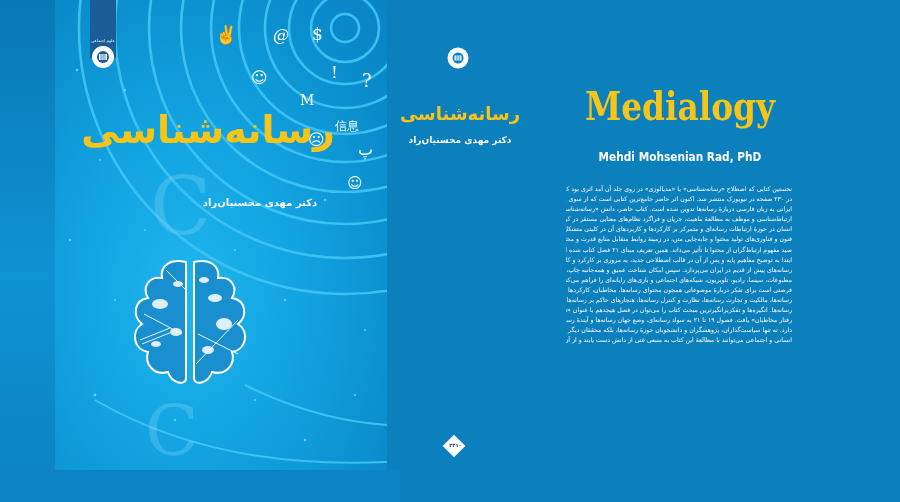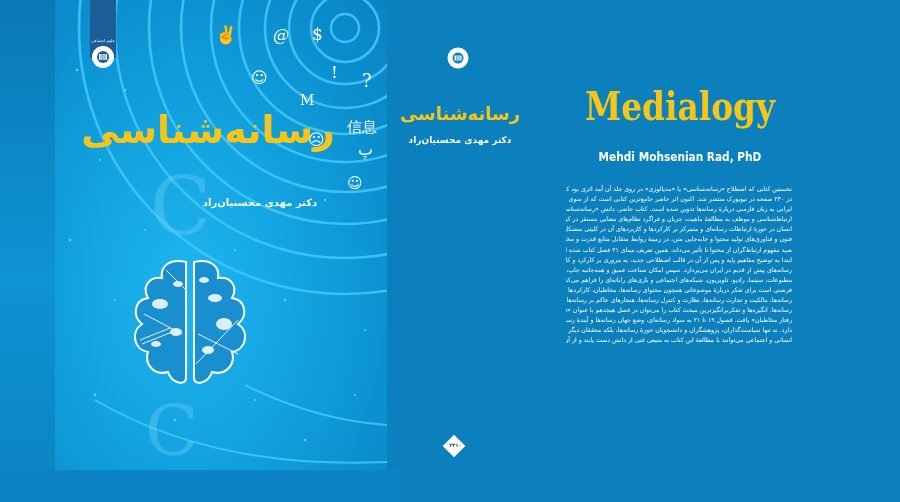--- a/index.html
+++ b/index.html
@@ -146,21 +146,21 @@
           <line x1="15" y1="10" x2="15" y2="16"></line>
         </g>
     </svg>
 
     <span class="symbol" style="left:160px;top:24px;font-size:18px;">✌</span>
     <span class="symbol" style="left:218px;top:26px;font-size:16px;font-style:italic;">@</span>
     <span class="symbol" style="left:257px;top:24px;font-size:17px;">$</span>
     <span class="symbol" style="left:276px;top:62px;font-size:17px;">!</span>
     <span class="symbol" style="left:307px;top:70px;font-size:18px;">?</span>
     <span class="symbol" style="left:245px;top:92px;font-size:14px;">M</span>
-    <span class="symbol" style="left:292px;top:118px;font-size:15px;font-family:'DejaVu Sans',sans-serif;">信息</span>
+    <span class="symbol" style="left:280px;top:118px;font-size:12px;font-family:'DejaVu Sans',sans-serif;">信息</span>
     <span class="symbol" style="left:303px;top:140px;font-size:16px;font-family:'DejaVu Sans',sans-serif;">پ</span>
     <span class="symbol" style="left:196px;top:68px;font-size:16px;font-family:'DejaVu Sans',sans-serif;">☺</span>
     <span class="symbol" style="left:253px;top:130px;font-size:16px;font-family:'DejaVu Sans',sans-serif;">☹</span>
     <span class="symbol" style="left:292px;top:174px;font-size:15px;font-family:'DejaVu Sans',sans-serif;">☺</span>
 
     <span class="big-c" style="left:95px;top:160px;font-size:80px;">C</span>
     <span class="big-c" style="left:90px;top:390px;font-size:70px;">C</span>
 
     <div class="title-fa">رسانه‌شناسی</div>
     <div class="author-fa">دکتر مهدی محسنیان‌راد</div>

